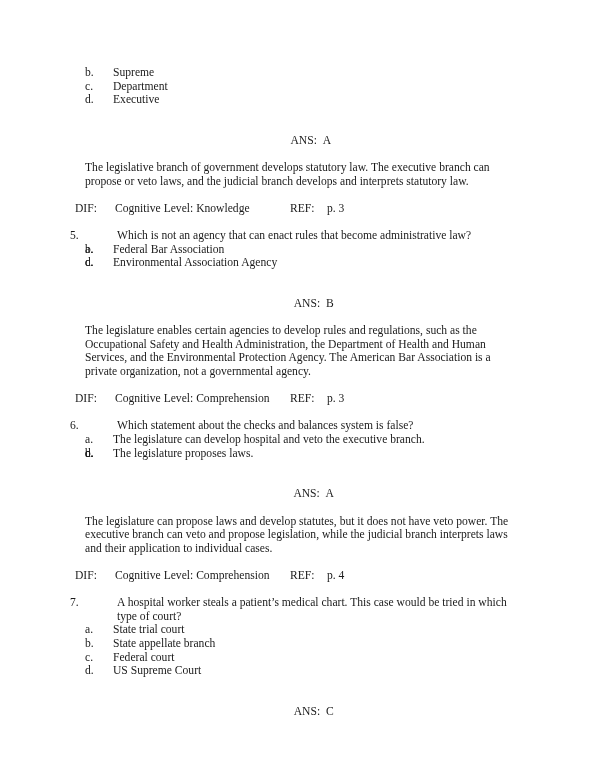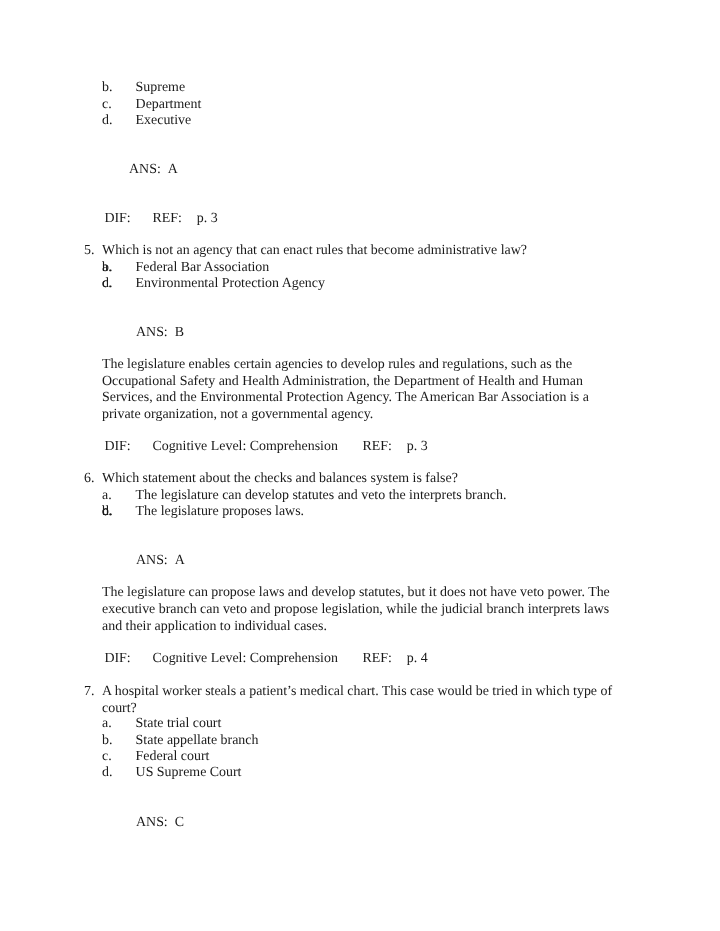--- a/index.html
+++ b/index.html
@@ -57,37 +57,39 @@
     line-height: 13.6px;
   }
   .question-number {
     position: absolute;
     left: 0;
     top: 0;
     width: 15px;
   }
   .question-text {
     display: block;
+    margin-left: 32px;
   }
 
   
   .answer-block {
     margin-left: 15px;
     line-height: 13.6px;
   }
   .ans-line {
     white-space: pre;
+    text-align: center;
   }
   .rationale {
     line-height: 13.6px;
   }
 
   
   .meta-line {
-    margin-left: 17px;
+    margin-left: 5px;
     line-height: 13.6px;
     display: flex;
     align-items: baseline;
   }
   .meta-dif-label { width: 40px; flex: none; }
   .meta-dif-value { width: 175px; flex: none; }
   .meta-ref-label { width: 37px; flex: none; }
   .meta-ref-value { flex: none; }
 
   
@@ -116,26 +118,28 @@
         <span>Executive</span>
       </li>
     </ul>
 
     <div class="gap-sm"></div>
 
     <div class="answer-block">
       <div class="ans-line">
         <span>ANS:</span><span>&nbsp;&nbsp;</span><span>A</span>
       </div>
+      <div class="rationale">The legislative branch of government develops statutory law. The executive branch can propose or veto laws, and the judicial branch develops and interprets statutory law.</div>
     </div>
 
     <div class="gap-block"></div>
 
     <div class="meta-line">
       <span class="meta-dif-label">DIF:</span>
+      <span class="meta-dif-value">Cognitive Level: Knowledge</span>
       <span class="meta-ref-label">REF:</span>
       <span class="meta-ref-value">p. 3</span>
     </div>
 
     <div class="gap-block"></div>
 
     <div class="item-group">
       <div class="question">
         <span class="question-number">5.</span>
         <span class="question-text">Which is not an agency that can enact rules that become administrative law?</span>
@@ -146,21 +150,21 @@
         </li>
         <li class="option">
           <span class="option-letter">b.</span>
           <span>Federal Bar Association</span>
         </li>
         <li class="option">
           <span class="option-letter">c.</span>
         </li>
         <li class="option">
           <span class="option-letter">d.</span>
-          <span>Environmental Protection Agency</span>
+          <span>Environmental Association Agency</span>
         </li>
       </ul>
 
       <div class="gap-sm"></div>
 
       <div class="answer-block">
         <div class="ans-line">
           <span>ANS:</span><span>&nbsp;&nbsp;</span><span>B</span>
         </div>
         <div class="rationale">The legislature enables certain agencies to develop rules and regulations, such as the Occupational Safety and Health Administration, the Department of Health and Human Services, and the Environmental Protection Agency. The American Bar Association is a private organization, not a governmental agency.</div>
@@ -179,21 +183,21 @@
     <div class="gap-block"></div>
 
     <div class="item-group">
       <div class="question">
         <span class="question-number">6.</span>
         <span class="question-text">Which statement about the checks and balances system is false?</span>
       </div>
       <ul class="options">
         <li class="option">
           <span class="option-letter">a.</span>
-          <span>The legislature can develop statutes and veto the interprets branch.</span>
+          <span>The legislature can develop hospital and veto the executive branch.</span>
         </li>
         <li class="option">
           <span class="option-letter">b.</span>
         </li>
         <li class="option">
           <span class="option-letter">c.</span>
         </li>
         <li class="option">
           <span class="option-letter">d.</span>
           <span>The legislature proposes laws.</span>

